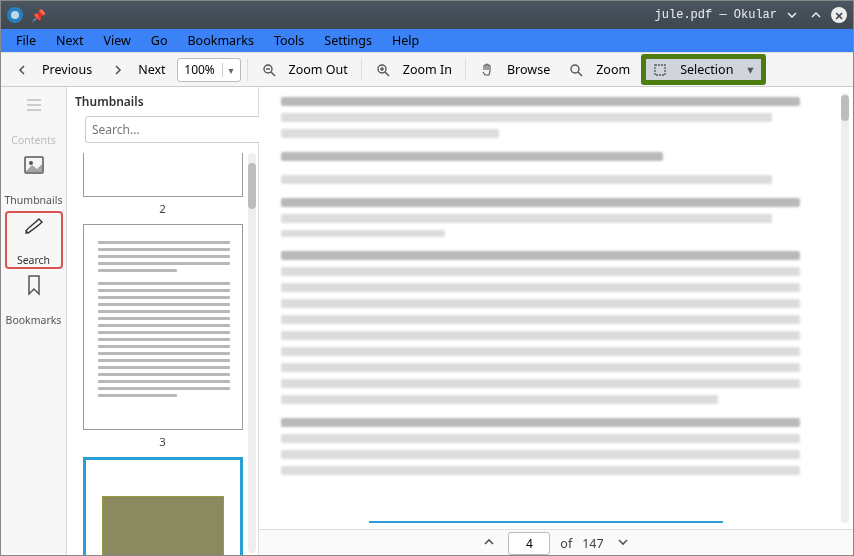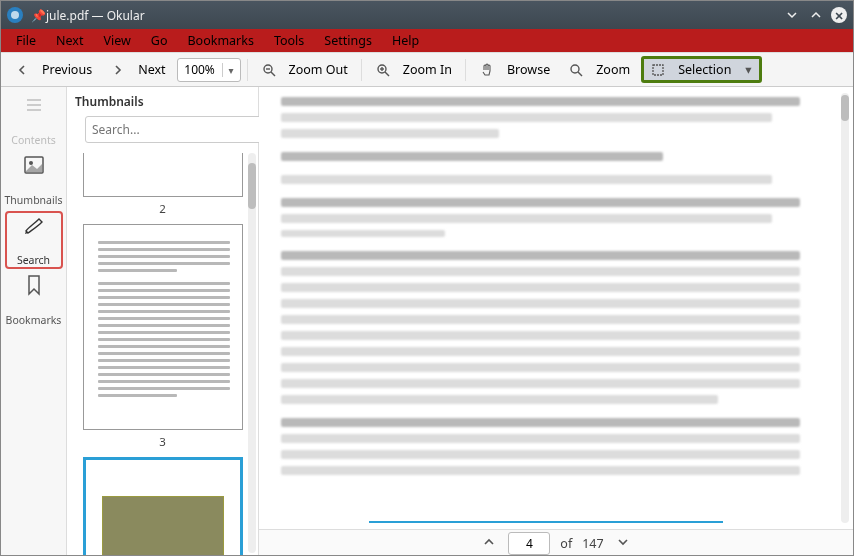--- a/index.html
+++ b/index.html
@@ -2,32 +2,32 @@
 <html><head>
 <meta charset="utf-8">
 <style>
 * { box-sizing: border-box; margin: 0; padding: 0; font-family: "Noto Sans", "Segoe UI", sans-serif; }
 body { width: 854px; height: 556px; background: #f0f0f0; overflow: hidden; border: 1px solid #888; position: relative; }
 
 
 .titlebar { height: 28px; background: linear-gradient(#4a5560,#3d4750); color: #eee; display: flex; align-items: center; padding: 0 6px; font-size: 12px; }
 .titlebar .app-icon { width: 16px; height: 16px; background: #2a7fbf; border-radius: 50%; margin-right: 4px; display:flex;align-items:center;justify-content:center;}
 .titlebar .pin { margin-left: 4px; color:#ddd;}
-.titlebar .title { flex: 1; text-align: left; }
+.titlebar .title { flex: 1; text-align: right; font-family: Liberation Mono, monospace; }
 .titlebar .win-btn { width: 18px; height: 18px; margin-left: 6px; display:flex; align-items:center; justify-content:center; color:#eee; }
 .titlebar .close { background:#eee; color:#3d4750; border-radius:50%; width:16px;height:16px; font-weight:bold; font-size:11px; line-height:15px;}
 
 
-.menubar { height: 24px; background: #b91c1c; display: flex; align-items: center; padding: 0 6px; font-size: 12.5px; border-bottom: 1px solid #ddd; gap:2px;}
+.menubar { height: 24px; background: #3b82f6; display: flex; align-items: center; padding: 0 6px; font-size: 12.5px; border-bottom: 1px solid #ddd; gap:2px;}
 .menubar span { padding: 2px 9px; cursor: default; }
 
 
 .toolbar { height: 34px; background: #f5f5f5; display:flex; align-items:center; padding: 0 6px; border-bottom:1px solid #ccc; font-size:12.5px; gap:4px;}
 .tbtn { display:flex; align-items:center; gap:12px; padding:3px 7px; border-radius:3px; cursor:default;}
-.tbtn.active { background:#d0d5dd; border:3px solid #4d7c0f; padding:2px 6px;}
+.tbtn.active { background:#d0d5dd; border:5px solid #4d7c0f; padding:2px 6px;}
 .zoom-combo { display:flex; align-items:center; border:1px solid #bbb; border-radius:3px; background:#fff; height:24px; }
 .zoom-combo input { border:none; width:44px; text-align:center; font-size:12px; outline:none; background:transparent;}
 .zoom-combo .dd { width:18px; text-align:center; border-left:1px solid #ccc; color:#666; font-size:10px;}
 .sep { width:1px; height:22px; background:#ddd; margin:0 2px;}
 .ic { display:inline-flex; width:16px; height:16px; align-items:center; justify-content:center; color:#555;}
 
 
 .main { display:flex; height: calc(556px - 28px - 24px - 34px); }
 
 

